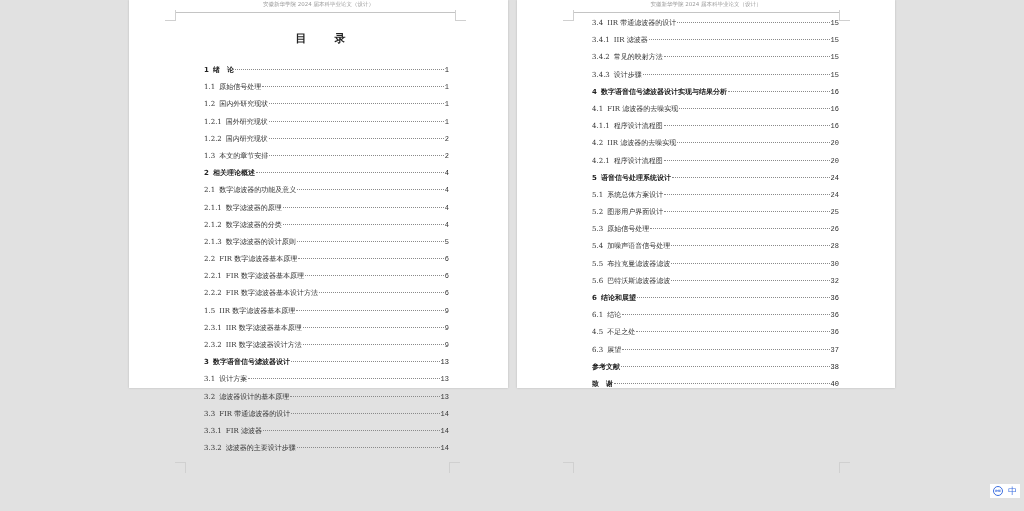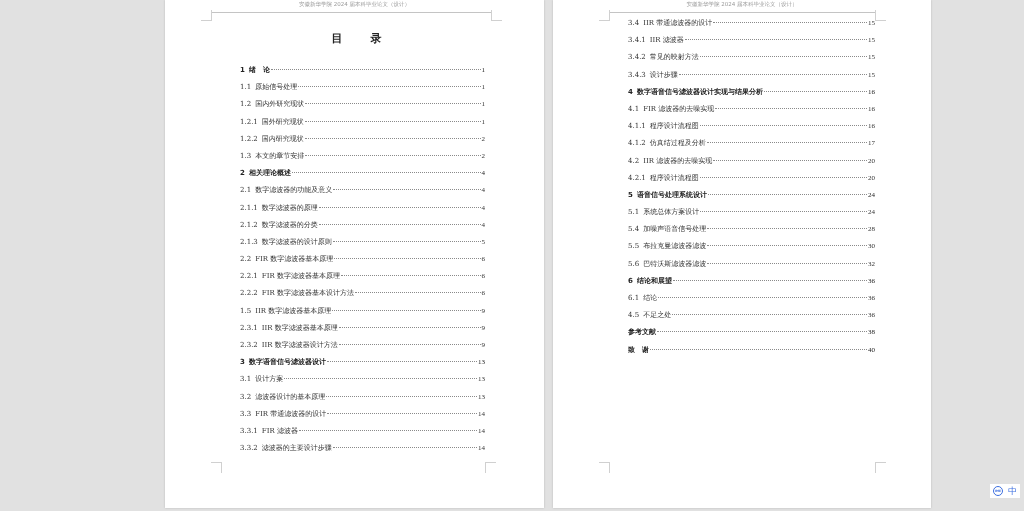--- a/index.html
+++ b/index.html
@@ -2,23 +2,22 @@
 <html><head>
 <meta charset="utf-8">
 <style>
   html, body { margin:0; padding:0; }
   body {
     width:1024px; height:511px; overflow:hidden; position:relative;
     background:#e1e1e1;
     font-family:"DejaVu Serif","Liberation Serif",serif;
   }
   .page {
-    position:absolute; top:0; height:508px; background:#ffffff;
+    position:absolute; top:0; height:388px; background:#ffffff;
     box-shadow:0 0 2px rgba(0,0,0,0.18);
-    margin-left:36px;
   }
   #page1 { left:129px; width:379px; }
   #page2 { left:517px; width:378px; }
   .running-header {
     position:absolute; top:0; left:0; right:0; text-align:center;
     font-size:5.5px; color:#9a9a9a; line-height:8px;
     font-family:"DejaVu Sans","Liberation Sans",sans-serif;
   }
   .header-rule {
     position:absolute; top:12px; height:0; border-top:1px solid #c4c4c4;
@@ -39,21 +38,21 @@
   #page2 .toc { top:17px; left:75px; width:247px; }
   .toc li {
     display:flex; align-items:baseline; height:17.2px; line-height:12px;
     font-size:7px; color:#333; white-space:nowrap; overflow:hidden;
   }
   .toc li.l1 { font-weight:bold; color:#222; font-family:"DejaVu Sans","Liberation Sans",sans-serif; }
   .toc .num { margin-right:4px; }
   .toc .leader {
     flex:1; border-bottom:1px dotted #8a8a8a; margin:0 1px; transform:translateY(-2px);
   }
-  .toc .pg { font-weight:normal; font-family:Liberation Serif, serif;text-align:right; }
+  .toc .pg { font-weight:normal; font-family:Liberation Mono, monospace;text-align:right; }
   .lang-indicator {
     position:absolute; left:990px; top:484px; display:flex; align-items:center; gap:5px;
     background:#ffffff; padding:1px 3px; height:12px;
   }
   .ime-icon {
     width:10px; height:10px; border-radius:50%; border:1.5px solid #3d6fe0; box-sizing:border-box;
     font-size:3px; color:#3d6fe0; display:flex; align-items:center; justify-content:center;
     font-family:"DejaVu Sans",sans-serif; font-weight:bold;
   }
   .lang-label { font-size:9px; color:#3d6fe0; font-family:"DejaVu Sans","Liberation Sans",sans-serif; }
@@ -254,26 +253,20 @@
         <span class="title">FIR 滤波器的去噪实现</span>
         <span class="leader"></span>
         <span class="pg">16</span>
       </li>
       <li class="l3">
         <span class="num">4.1.1</span>
         <span class="title">程序设计流程图</span>
         <span class="leader"></span>
         <span class="pg">16</span>
       </li>
-      <li class="l3">
-        <span class="num">4.1.2</span>
-        <span class="title">仿真结过程及分析</span>
-        <span class="leader"></span>
-        <span class="pg">17</span>
-      </li>
       <li class="l2">
         <span class="num">4.2</span>
         <span class="title">IIR 滤波器的去噪实现</span>
         <span class="leader"></span>
         <span class="pg">20</span>
       </li>
       <li class="l3">
         <span class="num">4.2.1</span>
         <span class="title">程序设计流程图</span>
         <span class="leader"></span>
@@ -285,20 +278,32 @@
         <span class="leader"></span>
         <span class="pg">24</span>
       </li>
       <li class="l2">
         <span class="num">5.1</span>
         <span class="title">系统总体方案设计</span>
         <span class="leader"></span>
         <span class="pg">24</span>
       </li>
       <li class="l2">
+        <span class="num">5.2</span>
+        <span class="title">图形用户界面设计</span>
+        <span class="leader"></span>
+        <span class="pg">25</span>
+      </li>
+      <li class="l2">
+        <span class="num">5.3</span>
+        <span class="title">原始信号处理</span>
+        <span class="leader"></span>
+        <span class="pg">26</span>
+      </li>
+      <li class="l2">
         <span class="num">5.4</span>
         <span class="title">加噪声语音信号处理</span>
         <span class="leader"></span>
         <span class="pg">28</span>
       </li>
       <li class="l2">
         <span class="num">5.5</span>
         <span class="title">布拉克曼滤波器滤波</span>
         <span class="leader"></span>
         <span class="pg">30</span>
@@ -319,20 +324,26 @@
         <span class="num">6.1</span>
         <span class="title">结论</span>
         <span class="leader"></span>
         <span class="pg">36</span>
       </li>
       <li class="l2">
         <span class="num">4.5</span>
         <span class="title">不足之处</span>
         <span class="leader"></span>
         <span class="pg">36</span>
+      </li>
+      <li class="l2">
+        <span class="num">6.3</span>
+        <span class="title">展望</span>
+        <span class="leader"></span>
+        <span class="pg">37</span>
       </li>
       <li class="l1">
         <span class="title">参考文献</span>
         <span class="leader"></span>
         <span class="pg">38</span>
       </li>
       <li class="l1">
         <span class="title">致　谢</span>
         <span class="leader"></span>
         <span class="pg">40</span>

